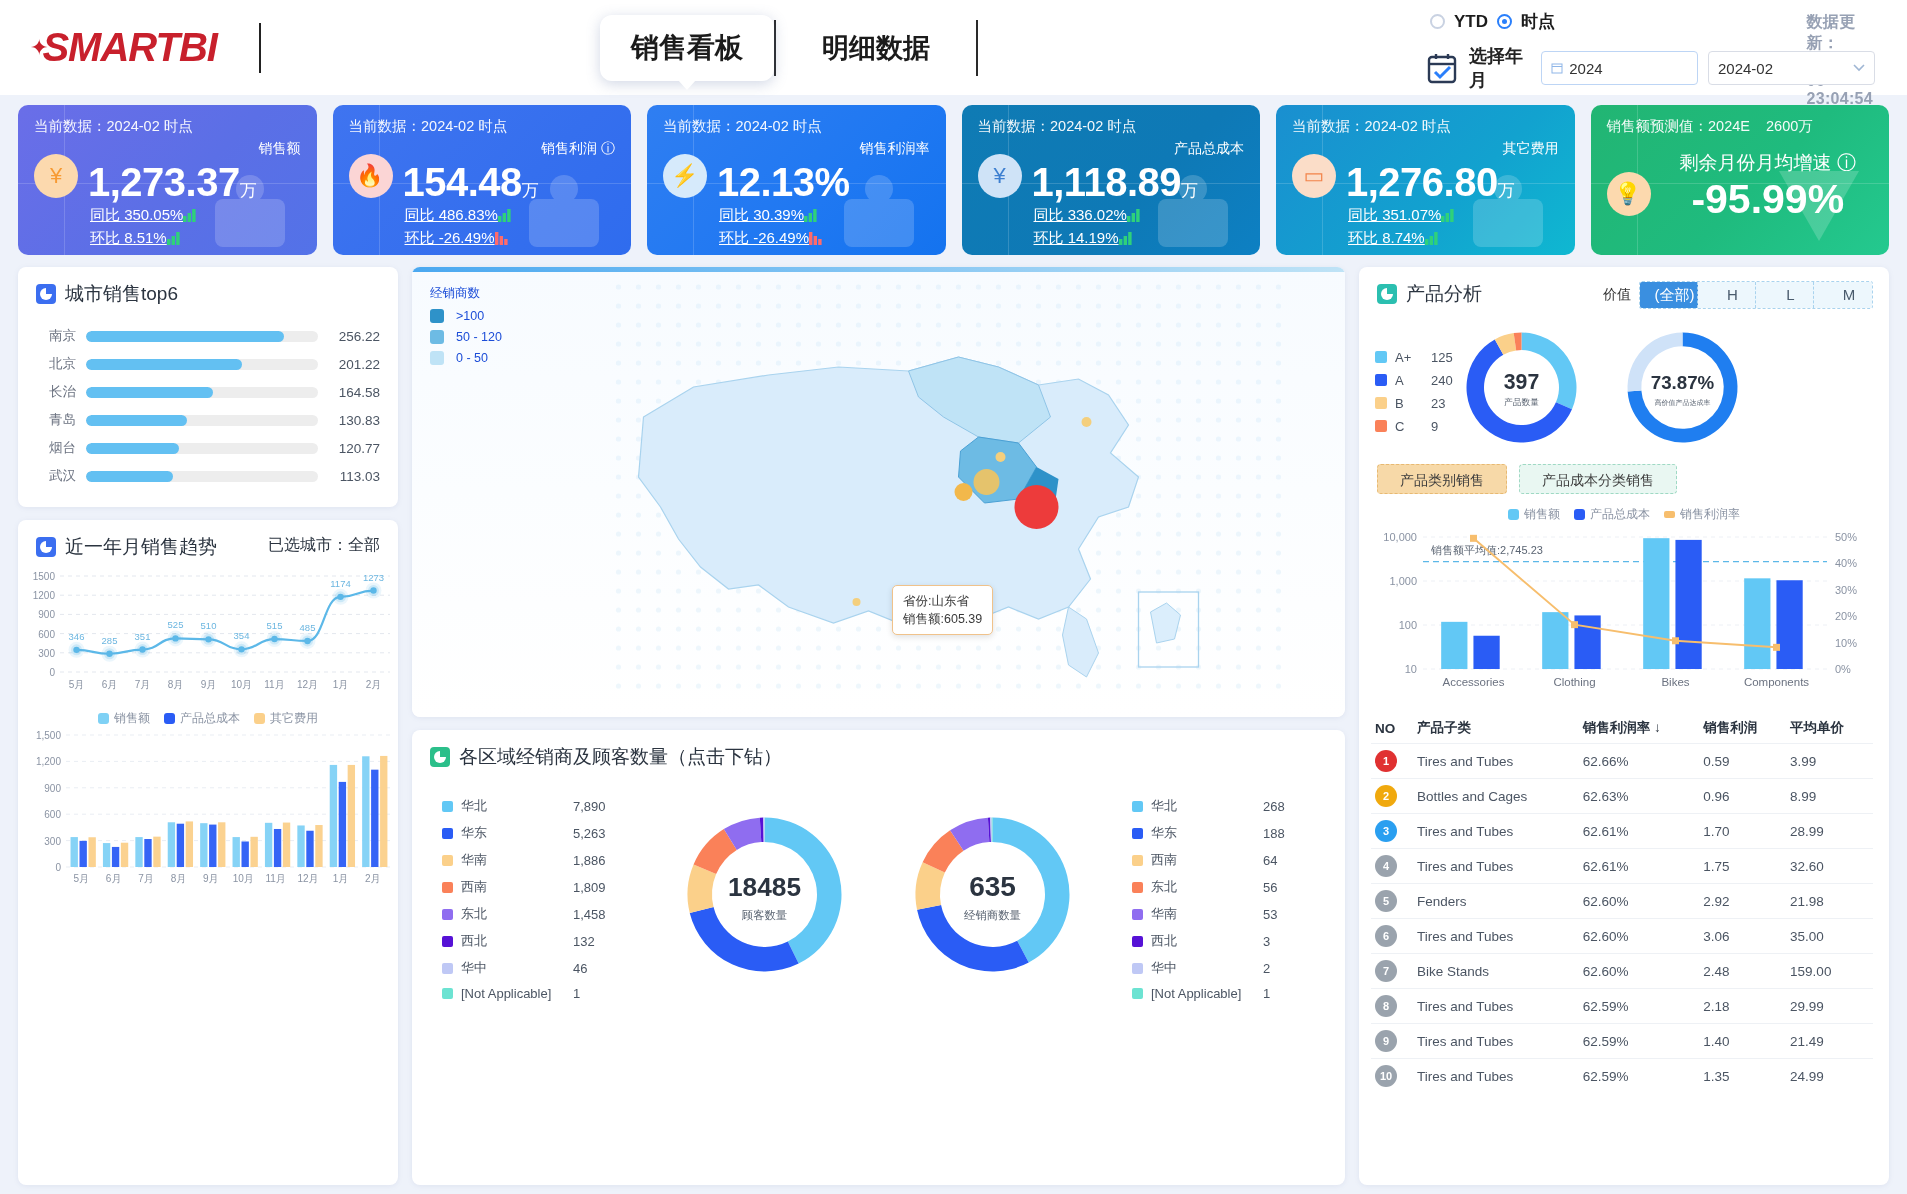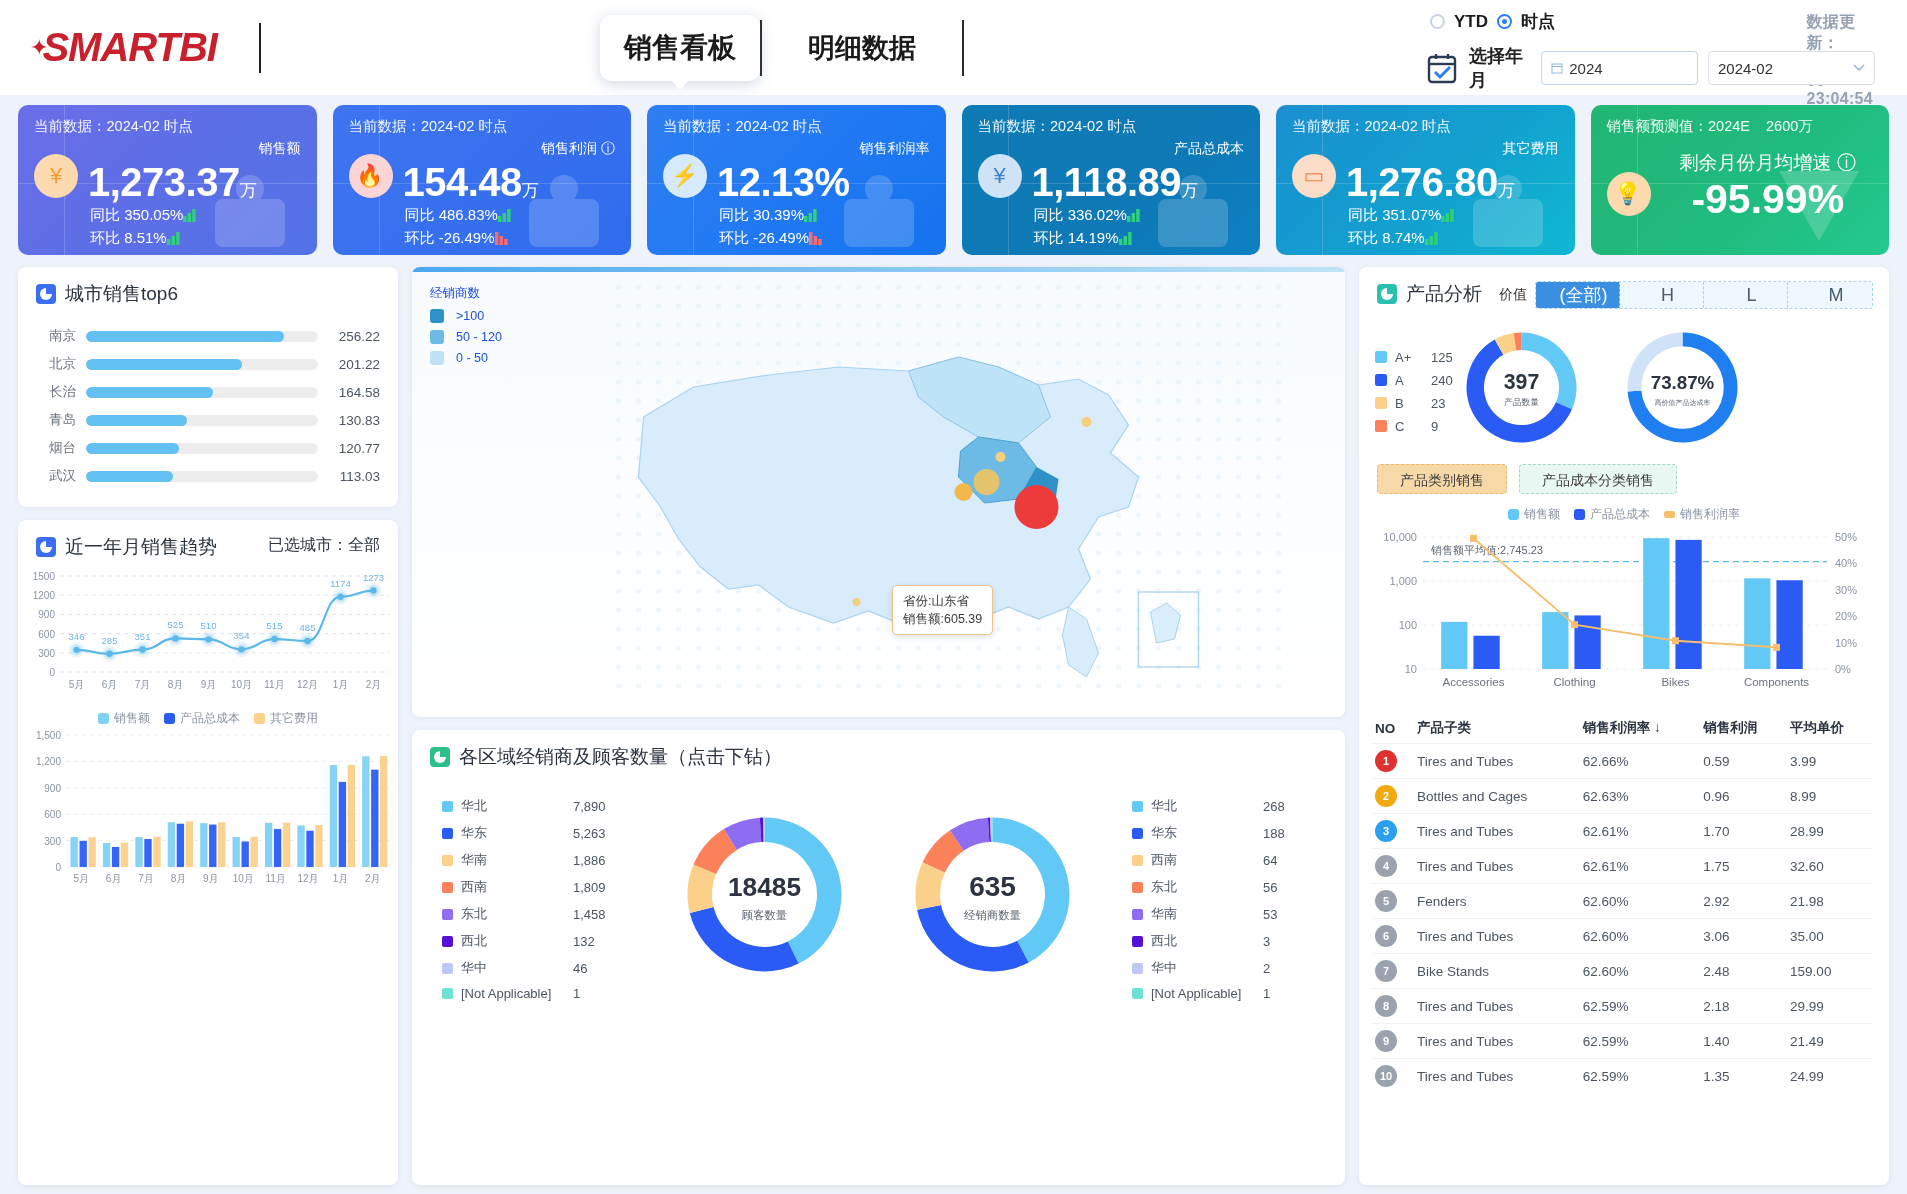--- a/index.html
+++ b/index.html
@@ -13,21 +13,21 @@
   .header { position:relative; height:95px; background:#fff; display:flex; align-items:center; }
   .logo-wrap { display:flex; align-items:center; padding-left:30px; }
   .logo { font-size:40px; font-weight:bold; font-style:italic; color:#c8202c; letter-spacing:-1px; }
   .logo-spark { color:#c8202c; font-size:22px; margin-right:-6px; }
   .logo-div { width:2px; height:50px; background:#222; margin-left:42px; }
   .tabs { position:absolute; left:600px; top:0; display:flex; align-items:center; height:95px; }
   .tab { font-size:27px; color:#1b1b1b; font-weight:bold; padding:0 36px; }
   .tab.active {
     background:#fff; border-radius:12px; height:66px; line-height:66px;
     box-shadow:0 3px 14px rgba(90,110,160,.28); position:relative;
-    padding:0 24px; font-size:28px;
+    padding:0 31px; font-size:28px;
   }
   .tab.active::after{content:"";position:absolute;left:50%;bottom:-9px;margin-left:-9px;
     border-left:9px solid transparent;border-right:9px solid transparent;border-top:10px solid #fff;}
   .tab-div { width:2px; height:56px; background:#2a2a2a; }
   .tab2 { font-size:27px; color:#1b1b1b; font-weight:bold; padding:0 46px; }
   .hdr-right { position:absolute; right:22px; top:0; height:95px; }
   .radio-row { display:flex; align-items:center; gap:9px; position:absolute; right:330px; top:10px; white-space:nowrap;}
   .radio { width:15px; height:15px; border-radius:50%; border:2px solid #c9d2e2; background:#fff; display:inline-block;}
   .radio.on { border-color:#2a7ffb; position:relative; }
   .radio.on::after{content:"";position:absolute;left:3px;top:3px;width:5px;height:5px;border-radius:50%;background:#2a7ffb;}
@@ -46,21 +46,21 @@
   .kpi { flex:1; height:150px; border-radius:10px; position:relative; overflow:hidden; color:#fff; padding:12px 16px; }
   .kpi .grid-l{position:absolute;left:46px;top:0;bottom:0;width:1px;background:rgba(255,255,255,.16);}
   .kpi .grid-h{position:absolute;left:0;right:0;top:78px;height:1px;background:rgba(255,255,255,.16);}
   .kpi-top { font-size:14.5px; opacity:.95; position:relative; z-index:3;}
   .kpi-name { text-align:right; font-size:14px; margin-top:4px; position:relative; z-index:3;}
   .kpi-mid { display:flex; align-items:flex-end; gap:10px; margin-top:-4px; position:relative; z-index:3;}
   .kpi-icon { width:44px; height:44px; border-radius:50%; display:flex; align-items:center; justify-content:center; font-size:22px; margin-bottom:4px;}
   .kpi-val { font-size:40px; font-weight:bold; line-height:1; letter-spacing:-.5px;}
   .kpi-unit { font-size:17px; font-weight:normal; }
   .kpi-rows { margin-left:56px; font-size:15px; position:relative; z-index:3;}
-  .kpi-rows div { margin-top:4px; }
+  .kpi-rows div { margin-top:4px;text-decoration:underline; }
   .kpi-deco { position:absolute; right:10px; bottom:0; opacity:.18; z-index:1;}
   .kpi.green .big { font-size:41px; font-weight:bold; }
   
   .body { display:flex; gap:14px; padding:12px 18px 0 18px; height:930px;}
   .col-left { width:380px; display:flex; flex-direction:column; gap:13px;}
   .col-mid { flex:1; display:flex; flex-direction:column; gap:13px;}
   .col-right { width:530px;}
   .panel { background:#fff; border-radius:8px; box-shadow:0 1px 5px rgba(120,140,180,.13); position:relative;}
   .ptitle { display:flex; align-items:center; gap:9px; padding:14px 0 4px 18px; }
   .pic { width:20px; height:20px; border-radius:4px; position:relative; }
@@ -83,21 +83,21 @@
   
   .maplegend { position:absolute; left:18px; top:18px; font-size:12.5px; color:#1d4ed8;}
   .maplegend .mlrow{display:flex;align-items:center;gap:12px;margin-top:7px;}
   .mlsw{width:14px;height:14px;border-radius:3px;}
   .tooltip{position:absolute;left:1000px;top:596px;background:#fff;border:1px solid #f0c28a;border-radius:5px;
     padding:6px 10px;font-size:12.5px;color:#3a3a3a;line-height:1.45;box-shadow:0 2px 6px rgba(0,0,0,.12);}
   
   .seg { position:absolute; right:16px; top:14px; display:flex; align-items:center; gap:8px;}
   .seg-lbl{font-size:14px;color:#333;}
   .segbtns{display:flex;border:1px dashed #a9d3ee;border-radius:3px;overflow:hidden;}
-  .segb{width:84px;height:26px;line-height:26px;text-align:center;font-size:18px;color:#4a5b6d;background:#edf7fd;
+  .segb{width:58px;height:26px;line-height:26px;text-align:center;font-size:15px;color:#4a5b6d;background:#edf7fd;
     border-right:1px dashed #a9d3ee;padding-left:12px;}
   .segb:last-child{border-right:none;}
   .segb.on{background:#3a8fe0;color:#fff;}
   .donut-legend{font-size:13px;color:#4b5563;}
   .dlrow{display:flex;align-items:center;gap:8px;margin-top:8px;}
   .dlsw{width:12px;height:12px;border-radius:2px;}
   .tabbtns{display:flex;gap:12px;padding-left:18px;}
   .tb{height:30px;line-height:30px;padding:0 22px;border-radius:4px;font-size:14px;}
   .tb.yellow{background:#f7d9a8;color:#3c3c3c;border:1px dashed #e7b972;}
   .tb.green{background:#e9f7f2;color:#3c3c3c;border:1px dashed #9fd9c4;text-align:right;}

